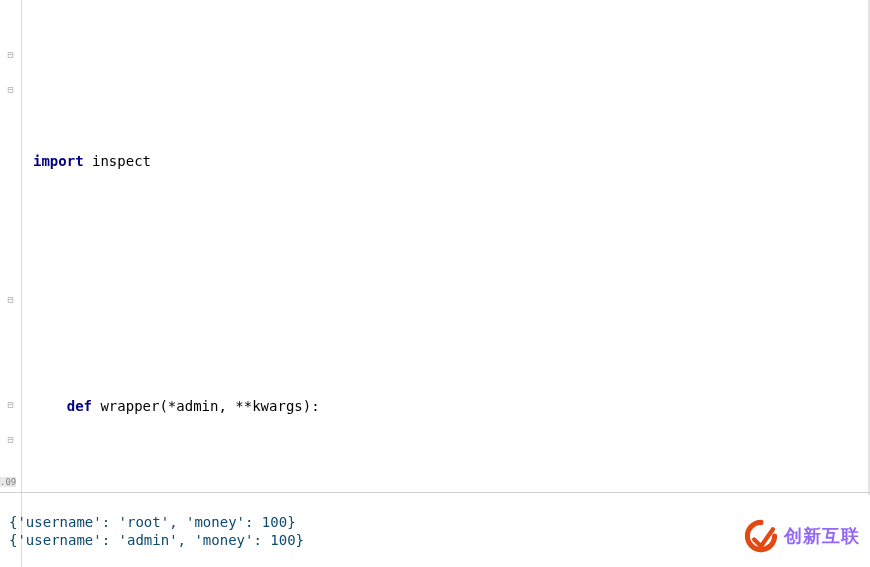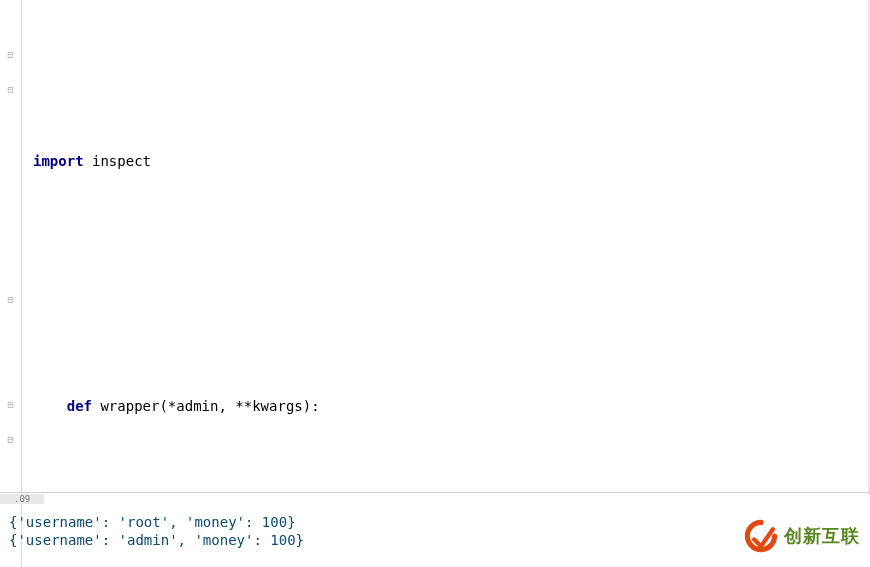--- a/index.html
+++ b/index.html
@@ -78,25 +78,25 @@
     left: 9px;
     top: 513px;
     font-size: 14px;
     line-height: 18px;
     color: #0c4a6e;
   }
 
   .ratio-tag {
     position:absolute;
     left:0;
-    top:494px;
+    top:477px;
     font-size:9px;
     color:#808080;
     background:#e8e8e8;
-    padding:0 14px;
+    padding:0 0;
   }
 
   
   .watermark {
     position: absolute;
     right: 10px;
     bottom: 14px;
     display: flex;
     align-items: center;
     gap: 6px;
@@ -105,21 +105,21 @@
   .wm-logo {
     width: 34px;
     height: 34px;
     position: relative;
   }
   .wm-logo svg { width: 34px; height: 34px; }
   .wm-text {
     font-family: "Microsoft YaHei", sans-serif;
     font-size: 18px;
     font-weight: 700;
-    color: #4d7c0f;
+    color: #8b5cf6;
     letter-spacing: 1px;
   }
 </style>
 </head>
 <body>
 
 <div class="viewport">
 
   <div class="gutter">
     <span class="fold-icon" style="top:49px">⊟</span>

